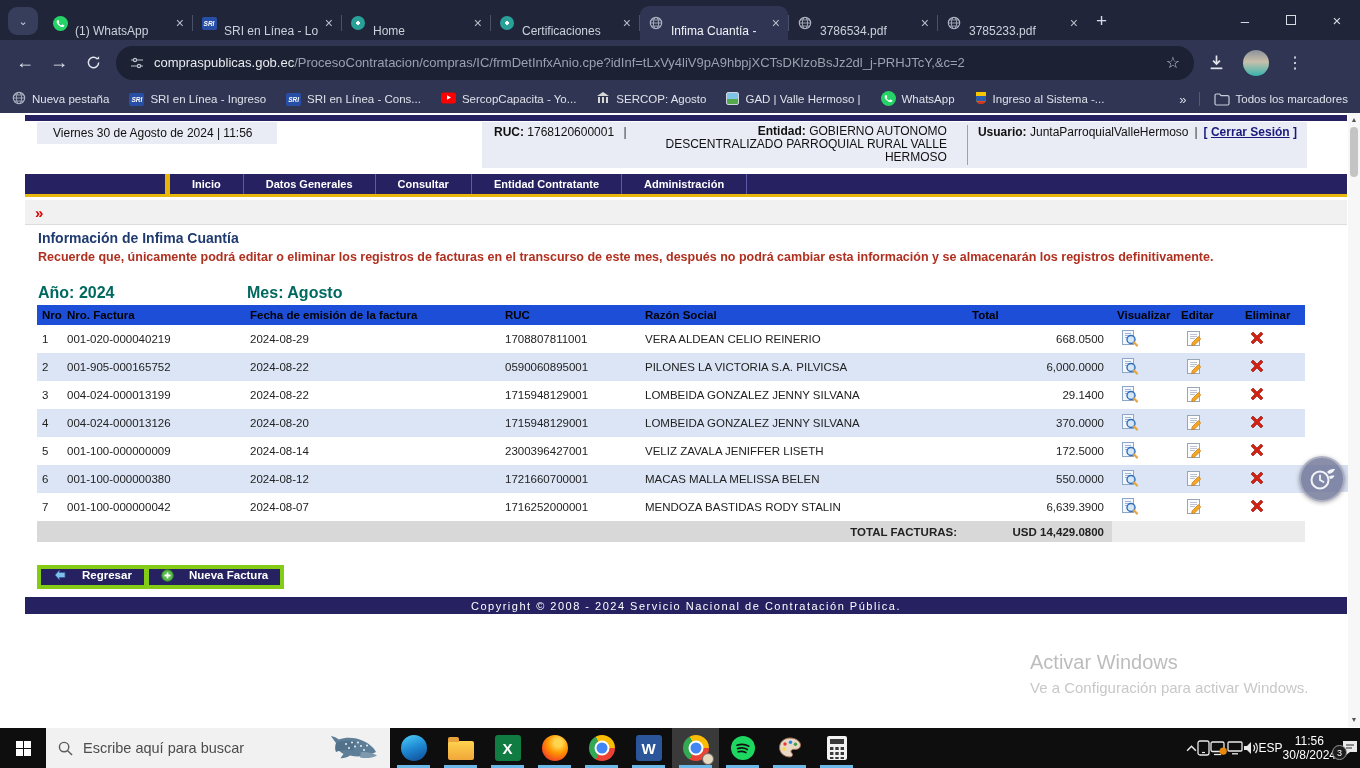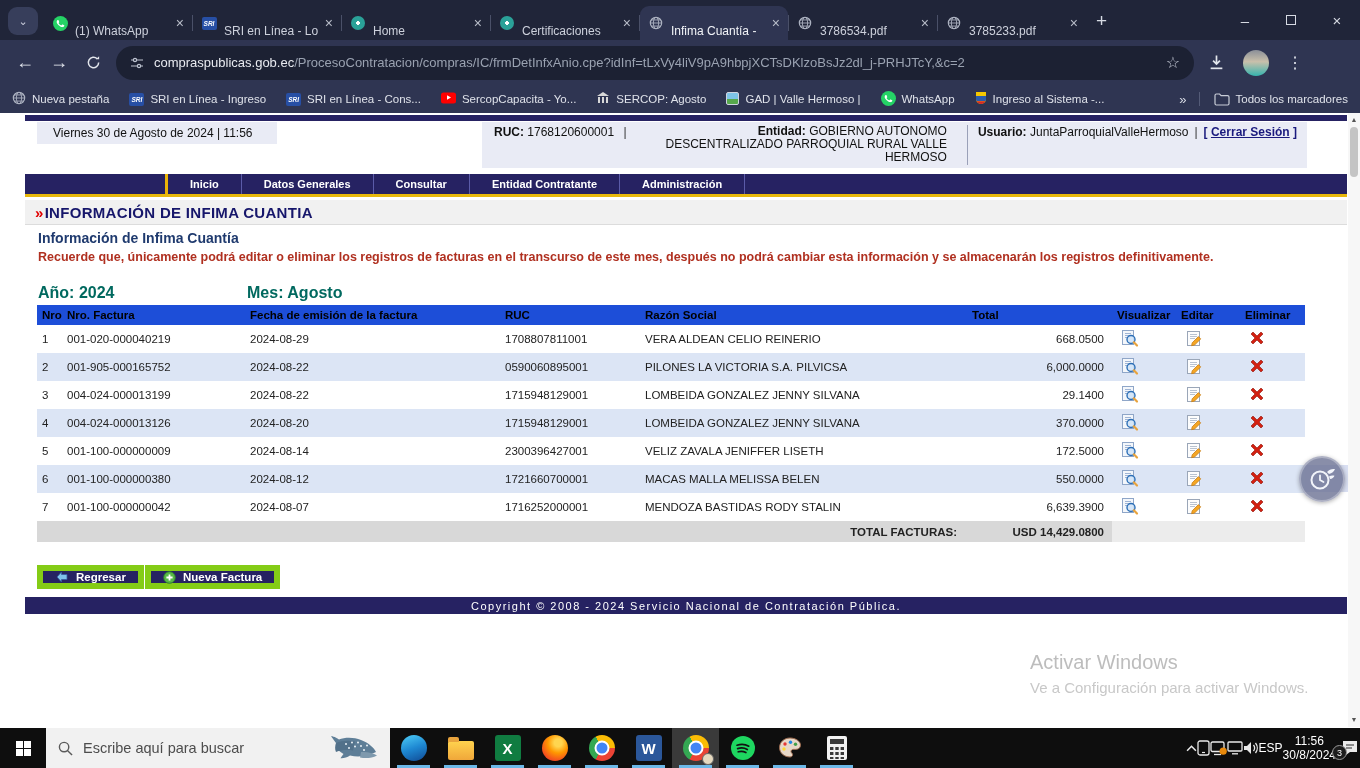--- a/index.html
+++ b/index.html
@@ -55,21 +55,21 @@
   .seg-ruc { white-space:nowrap; margin-right:8px; }
   .seg-ent { flex:1; text-align:right; max-width:330px; margin-left:auto; line-height:1.1; padding-right:10px; }
   .vdiv { width:1px; align-self:stretch; background:#9aa0b8; margin:0 10px; }
   .seg-user { white-space:nowrap; }
   .pipe { margin:0 6px; color:#333; }
   .logout { color:#1A1A7E; font-weight:bold; white-space:nowrap; }
   .logout u { text-decoration:underline; }
 
   .navbar { position:absolute; left:25px; top:61px; width:1322px; height:20px; background:#262262; display:flex; align-items:stretch; padding-left:140px; }
   .navitem { display:flex; align-items:center; padding:0 22px; color:#fff; font-size:11px; font-weight:bold; border-right:1px solid #5B5BA8; }
-  .navitem:first-child { border-left:3px solid #eab308; }
+  .navitem:first-child { border-left:5px solid #eab308; }
   .yellowline { position:absolute; left:25px; top:81px; width:1322px; height:3px; background:#E8B80C; }
 
   .crumb { position:absolute; left:25px; top:87px; width:1322px; height:25px; background:#F1F1F1; border-bottom:1px solid #DCDCDC; display:flex; align-items:center; padding-left:10px; font-size:15px; font-weight:bold; color:#16166B; letter-spacing:.3px; }
   .crumb .chv { color:#E00000; margin-right:1px; }
 
   .sectitle { position:absolute; left:38px; top:117px; font-size:14px; font-weight:bold; color:#1F3A6E; }
   .warning { position:absolute; left:38px; top:137px; width:1275px; font-size:12.5px; font-weight:bold; color:#B03020; line-height:15px; }
   .ym { position:absolute; top:171px; font-size:16px; font-weight:bold; color:#00695F; }
   .ym.y { left:38px; } .ym.m { left:247px; }
 
@@ -77,21 +77,21 @@
   #factable th { background:#1d4ed8; font-weight:bold; text-align:left; height:20px; padding:0 5px; color:#000; }
   #factable td { height:28px; padding:0 5px; }
   #factable tr.alt td { background:#DCE5F5; }
   #factable td.num { text-align:right; padding-right:8px; }
   #factable td.icn { text-align:left; padding-left:8px; }
   #factable tfoot td { height:21px; background:#D8D8D8; font-weight:bold; }
   #factable td.tlabel { text-align:right; padding-right:10px; }
   #factable td.tval { text-align:right; padding-right:8px; }
   #factable td.tpad { background:#ECECEC; }
 
-  .btn { position:absolute; height:24px; background:#262262; border:6px solid #84cc16; color:#fff; font-size:11.5px; font-weight:bold; display:flex; align-items:center; gap:7px; padding:0 12px; font-family:"Liberation Sans",sans-serif; }
+  .btn { position:absolute; height:24px; background:#262262; border:4px solid #84cc16; color:#fff; font-size:11.5px; font-weight:bold; display:flex; gap:15px; padding:0 12px; font-family:"Liberation Sans",sans-serif; }
   #btn-back { left:37px; top:452px; }
   #btn-new { left:145px; top:452px; }
 
   .pgfooter { position:absolute; left:25px; top:484px; width:1322px; height:17px; background:#262262; color:#fff; font-size:11px; display:flex; align-items:center; justify-content:center; letter-spacing:1.5px; }
 
   .watermark { position:absolute; left:1030px; top:538px; color:#BDBDBD; }
   .wm1 { font-size:20px; }
   .wm2 { font-size:15px; color:#C8C8C8; margin-top:5px; }
 
   #scrollbar { position:absolute; left:1348px; top:0; width:12px; height:614px; background:#F7F7F7; }
@@ -332,21 +332,20 @@
         <div class="navitem">Inicio</div>
         <div class="navitem">Datos Generales</div>
         <div class="navitem">Consultar</div>
         <div class="navitem">Entidad Contratante</div>
         <div class="navitem">Administración</div>
       </div>
     <div class="yellowline"></div>
 
     <div class="crumb">
       <span class="chv">»</span>
-      <span>INFORMACIÓN DE INFIMA CUANTIA</span>
     </div>
 
     <div class="sectitle">Información de Infima Cuantía</div>
     <div class="warning">Recuerde que, únicamente podrá editar o eliminar los registros de facturas en el transcurso de este mes, después no podrá cambiar esta información y se almacenarán los registros definitivamente.</div>
 
     <div class="ym y"><span>Año:</span> <span>2024</span></div>
     <div class="ym m"><span>Mes:</span> <span>Agosto</span></div>
 
     <table id="factable">
       <colgroup>

